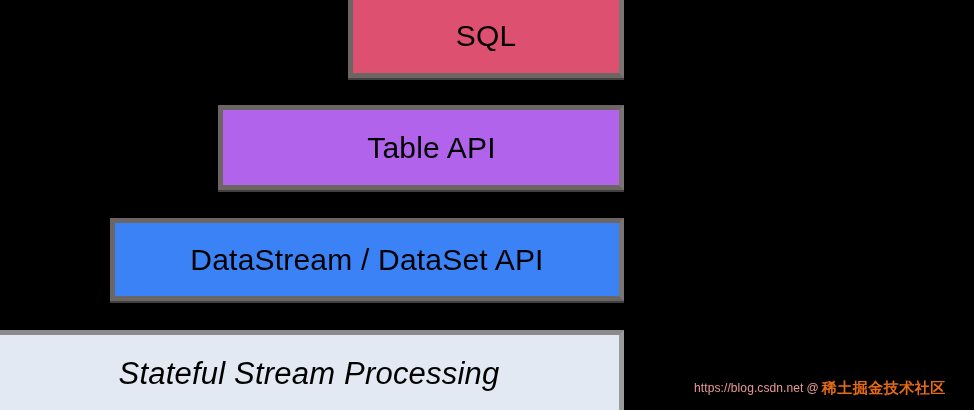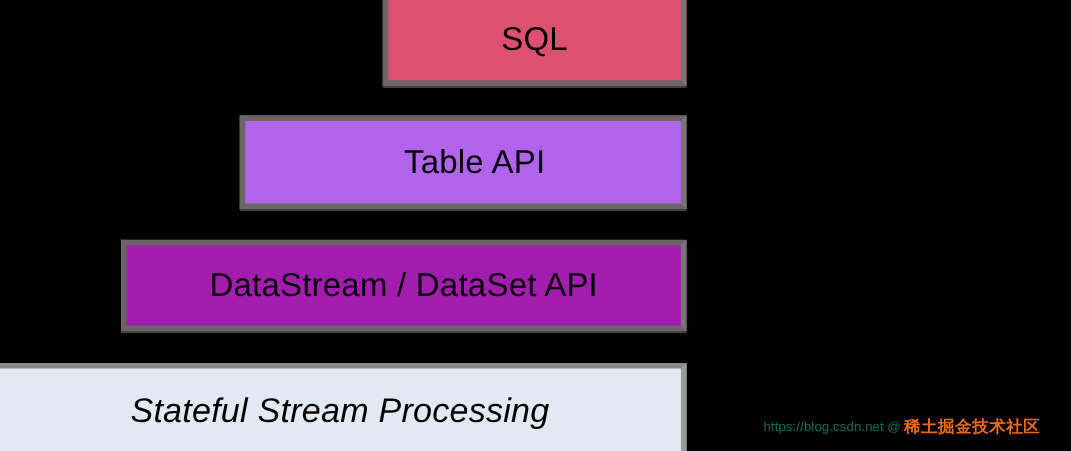--- a/index.html
+++ b/index.html
@@ -40,21 +40,21 @@
     background:#de5070;
     border-top-color:#6b6663;
   }
   #layer-table-api{
     left:218px; top:105px; width:406px; height:85px;
     background:#b163ec;
     padding-left:21px;
   }
   #layer-datastream{
     left:110px; top:218px; width:514px; height:83px;
-    background:#a21caf;
+    background:#3b82f6;
   }
   #layer-stateful{
     left:-6px; top:330px; width:630px; height:86px;
     background:#e3e9f2;
     border-left-color:#8a8a8a;
     border-top-color:#8a8a8a;
     border-right-color:#9a9a9a;
     border-bottom-color:#9a9a9a;
   }
   #layer-stateful .label{ font-size:31px;font-style:italic; }
@@ -67,21 +67,21 @@
     align-items:center;
     gap:3px;
     color:#4a4a4a;
     font-size:13px;
     white-space:nowrap;
     opacity:0.92;
     filter:blur(0.35px);
     pointer-events:none;
   }
   #watermark .wm-url{
-    color:#0f766e;
+    color:#fca5a5;
     font-size:12px;
     letter-spacing:0.1px;
   }
   #watermark .wm-cn{
     color:#f97316;
     font-size:15px;
     letter-spacing:0.5px;
     font-weight:600;
   }
 </style>

